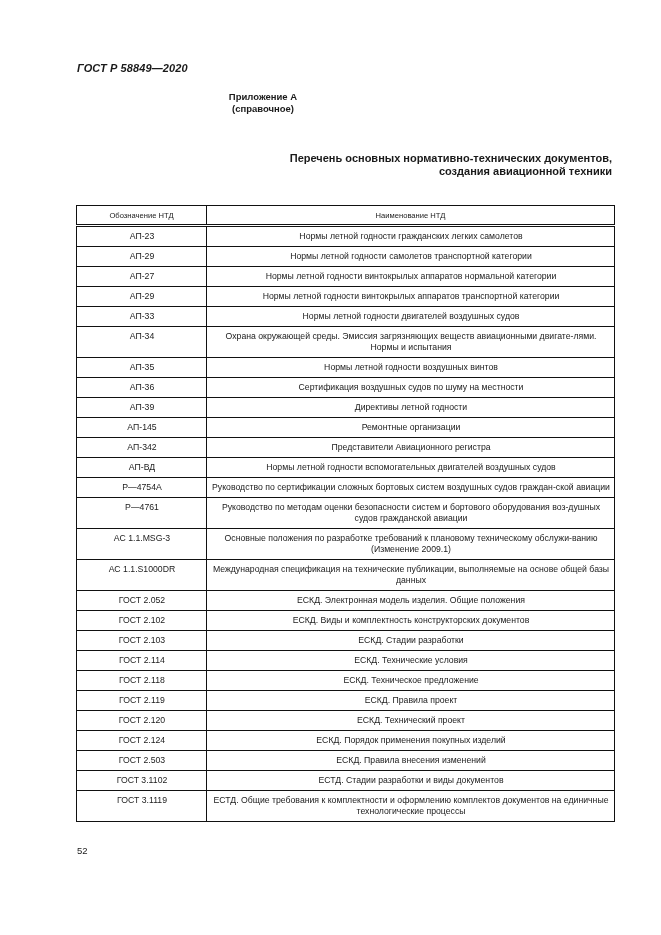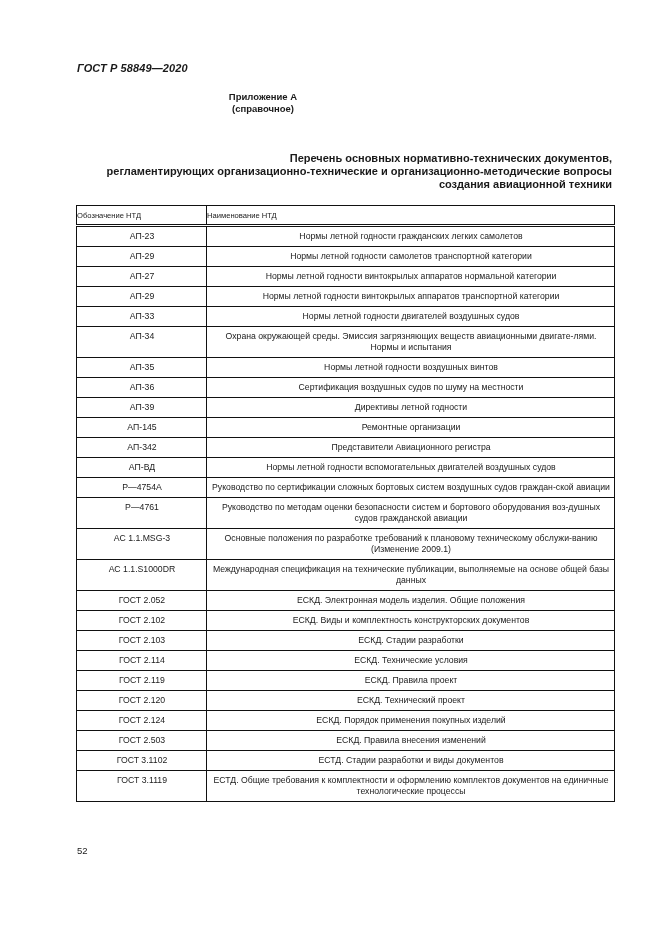--- a/index.html
+++ b/index.html
@@ -3,38 +3,37 @@
   <meta charset="utf-8">
   <style>
     html, body { margin: 0; padding: 0; background: #ffffff; }
     body { width: 661px; height: 935px; position: relative; overflow: hidden;
            font-family: "Liberation Sans", sans-serif; color: #1a1a1a; }
     .doc-code { position: absolute; left: 77px; top: 62px; font-size: 11px; font-weight: bold; letter-spacing: 0.1px; font-style: italic; }
     .appendix { position: absolute; left: 0; width: 526px; top: 91px; text-align: center; font-size: 9.5px; font-weight: bold; line-height: 12px; }
     .title { position: absolute; left: 52px; width: 560px; top: 152px; text-align: right; font-size: 11px; font-weight: bold; line-height: 13px; }
     table.ntd { position: absolute; left: 76px; top: 205px; width: 539px; border-collapse: collapse; font-size: 8.7px; line-height: 11px; }
     table.ntd th, table.ntd td { border: 1px solid #111; vertical-align: top; text-align: left; }
-    table.ntd th { font-weight: normal; font-size: 7.6px; height: 18px; vertical-align: middle; padding: 0 0; border-bottom: 3px double #111; }
+    table.ntd th { font-weight: normal; font-size: 7.6px; text-align: center; height: 18px; vertical-align: middle; padding: 0 0; border-bottom: 3px double #111; }
     table.ntd td { padding: 4px 4px 4px 5px; text-align: center; }
     td.code { width: 120px; }
     .page-num { position: absolute; left: 77px; top: 845px; font-size: 9.5px; }
   </style>
 </head>
 <body>
 
 <div class="doc-code">ГОСТ Р 58849—2020</div>
 
 <div class="appendix">
   <div>Приложение А</div>
   <div>(справочное)</div>
 </div>
 
 <div class="title">
   <div>Перечень основных нормативно-технических документов,</div>
-  <div>регламентирующих организационно-технические и организационно-методические вопросы</div>
   <div>создания авиационной техники</div>
 </div>
 
 <table class="ntd">
   <thead>
     <tr>
       <th class="code">Обозначение НТД</th>
       <th>Наименование НТД</th>
     </tr>
   </thead>
@@ -113,20 +112,24 @@
       </tr>
       <tr>
         <td class="code">ГОСТ 2.103</td>
         <td>ЕСКД. Стадии разработки</td>
       </tr>
       <tr>
         <td class="code">ГОСТ 2.114</td>
         <td>ЕСКД. Технические условия</td>
       </tr>
       <tr>
+        <td class="code">ГОСТ 2.118</td>
+        <td>ЕСКД. Техническое предложение</td>
+      </tr>
+      <tr>
         <td class="code">ГОСТ 2.119</td>
         <td>ЕСКД. Правила проект</td>
       </tr>
       <tr>
         <td class="code">ГОСТ 2.120</td>
         <td>ЕСКД. Технический проект</td>
       </tr>
       <tr>
         <td class="code">ГОСТ 2.124</td>
         <td>ЕСКД. Порядок применения покупных изделий</td>

